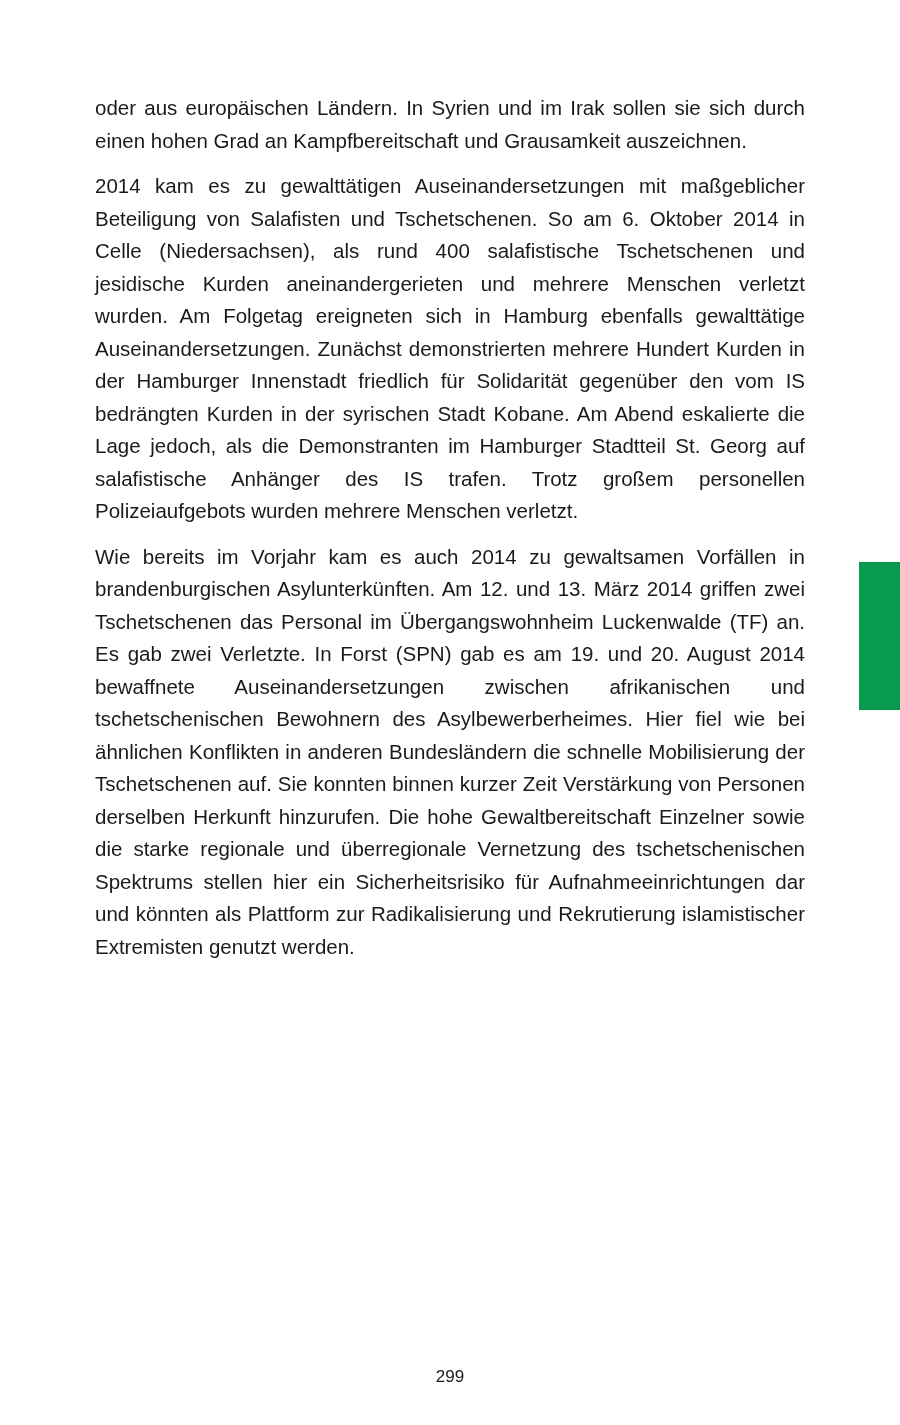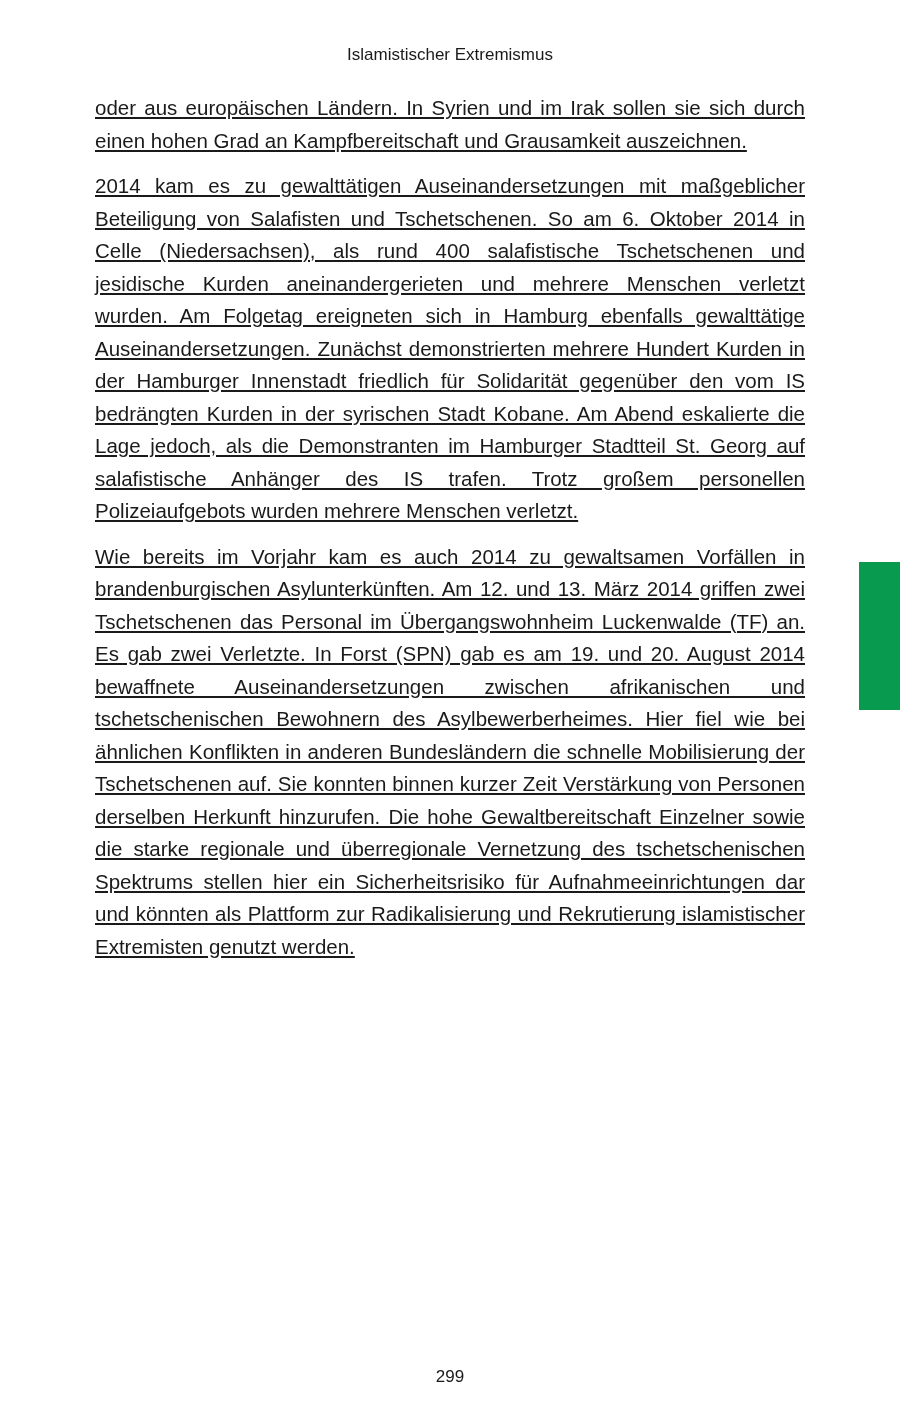--- a/index.html
+++ b/index.html
@@ -24,21 +24,20 @@
       width: 100%;
       text-align: center;
       font-size: 17px;
       color: #1a1a1a;
     }
     .body-text {
       position: absolute;
       top: 92px;
       left: 95px;
       width: 710px;
-      text-decoration: underline;
     }
     .para {
       margin: 0 0 13px 0;
       font-size: 20.5px;
       line-height: 32.5px;
       text-align: justify;
       hyphens: auto;
       -webkit-hyphens: auto;
       color: #1a1a1a;
     }
@@ -58,21 +57,20 @@
       text-align: center;
       font-size: 17px;
       color: #1a1a1a;
     }
   </style>
 </head>
 <body>
 
 <div class="page">
 
-  <div class="running-header">Islamistischer Extremismus</div>
 
   <div class="body-text">
     <p class="para">oder aus europäischen Ländern. In Syrien und im Irak sollen sie sich durch einen hohen Grad an Kampfbereitschaft und Grausamkeit auszeichnen.</p>
     <p class="para">2014 kam es zu gewalttätigen Auseinandersetzungen mit maßgeblicher Beteiligung von Salafisten und Tschetschenen. So am 6. Oktober 2014 in Celle (Niedersachsen), als rund 400 salafistische Tschetschenen und jesidische Kurden aneinandergerieten und mehrere Menschen verletzt wurden. Am Folgetag ereigneten sich in Hamburg ebenfalls gewalttätige Auseinandersetzungen. Zunächst demonstrierten mehrere Hundert Kurden in der Hamburger Innenstadt friedlich für Solidarität gegenüber den vom IS bedrängten Kurden in der syrischen Stadt Kobane. Am Abend eskalierte die Lage jedoch, als die Demonstranten im Hamburger Stadtteil St. Georg auf salafistische Anhänger des IS trafen. Trotz großem personellen Polizeiaufgebots wurden mehrere Menschen verletzt.</p>
     <p class="para">Wie bereits im Vorjahr kam es auch 2014 zu gewaltsamen Vorfällen in brandenburgischen Asylunterkünften. Am 12. und 13. März 2014 griffen zwei Tschetschenen das Personal im Übergangswohnheim Luckenwalde (TF) an. Es gab zwei Verletzte. In Forst (SPN) gab es am 19. und 20. August 2014 bewaffnete Auseinandersetzungen zwischen afrikanischen und tschetschenischen Bewohnern des Asylbewerberheimes. Hier fiel wie bei ähnlichen Konflikten in anderen Bundesländern die schnelle Mobilisierung der Tschetschenen auf. Sie konnten binnen kurzer Zeit Verstärkung von Personen derselben Herkunft hinzurufen. Die hohe Gewaltbereitschaft Einzelner sowie die starke regionale und überregionale Vernetzung des tschetschenischen Spektrums stellen hier ein Sicherheitsrisiko für Aufnahmeeinrichtungen dar und könnten als Plattform zur Radikalisierung und Rekrutierung islamistischer Extremisten genutzt werden.</p>
   </div>
 
   <div class="section-marker"></div>
 
   <div class="page-number">299</div>

